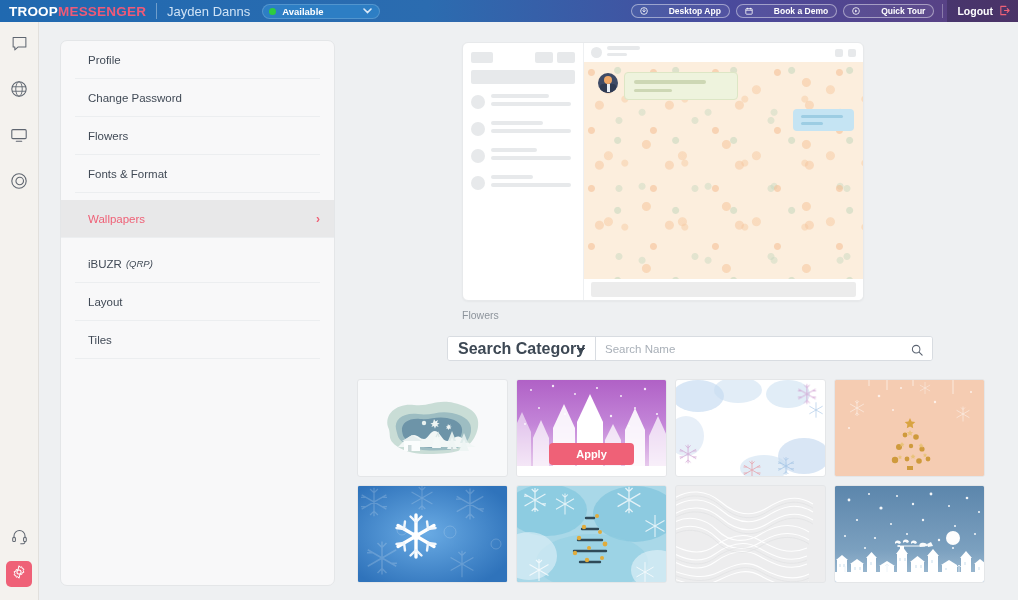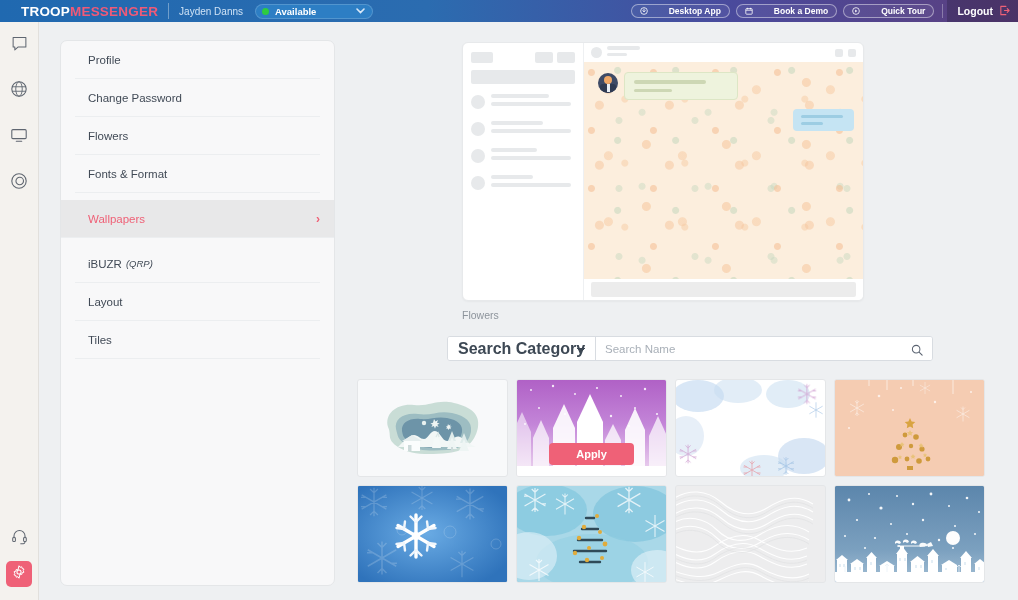--- a/index.html
+++ b/index.html
@@ -9,25 +9,25 @@
     background: #ffffff; overflow: hidden;
   }
   .app { position: relative; width: 1018px; height: 600px; background:#eef0f2; }
 
   
   .topbar {
     position:absolute; left:0; top:0; width:1018px; height:22px;
     background: linear-gradient(90deg, #2069b0 0%, #2b6cb0 42%, #4a4a9c 72%, #5c3f7e 100%);
     display:flex; align-items:center; color:#fff;
   }
-  .logo { font-size:13.5px; font-weight:bold; letter-spacing:.2px; padding-left:21px; white-space:nowrap;}
+  .logo { font-size:13.5px; font-weight:bold; letter-spacing:.2px; padding-left:9px; white-space:nowrap;}
   .logo .t { color:#ffffff; }
   .logo .m { color:#ef5a78; }
   .vdiv { width:1px; height:16px; background:rgba(255,255,255,.35); margin:0 10px; }
-  .username { font-size:10px; color:#cfe3f6; white-space:nowrap; }
+  .username { font-size:13px; color:#cfe3f6; white-space:nowrap; }
   .status-pill {
     margin-left:12px; height:15px; background:#2d7ec4; border-radius:8px;
     display:flex; align-items:center; padding:0 7px 0 6px; gap:6px; min-width:118px;
     border:1px solid rgba(255,255,255,.18);
   }
   .dot { width:7px; height:7px; border-radius:50%; background:#2ecc40; flex:none; }
   .status-text { font-size:9.5px; color:#fff; font-weight:bold; flex:1; white-space:nowrap;}
   .caret { font-size:8px; color:#dbe9f8; }
   .topbar-right { margin-left:auto; display:flex; align-items:center; height:100%; }
   .pillbtn {

